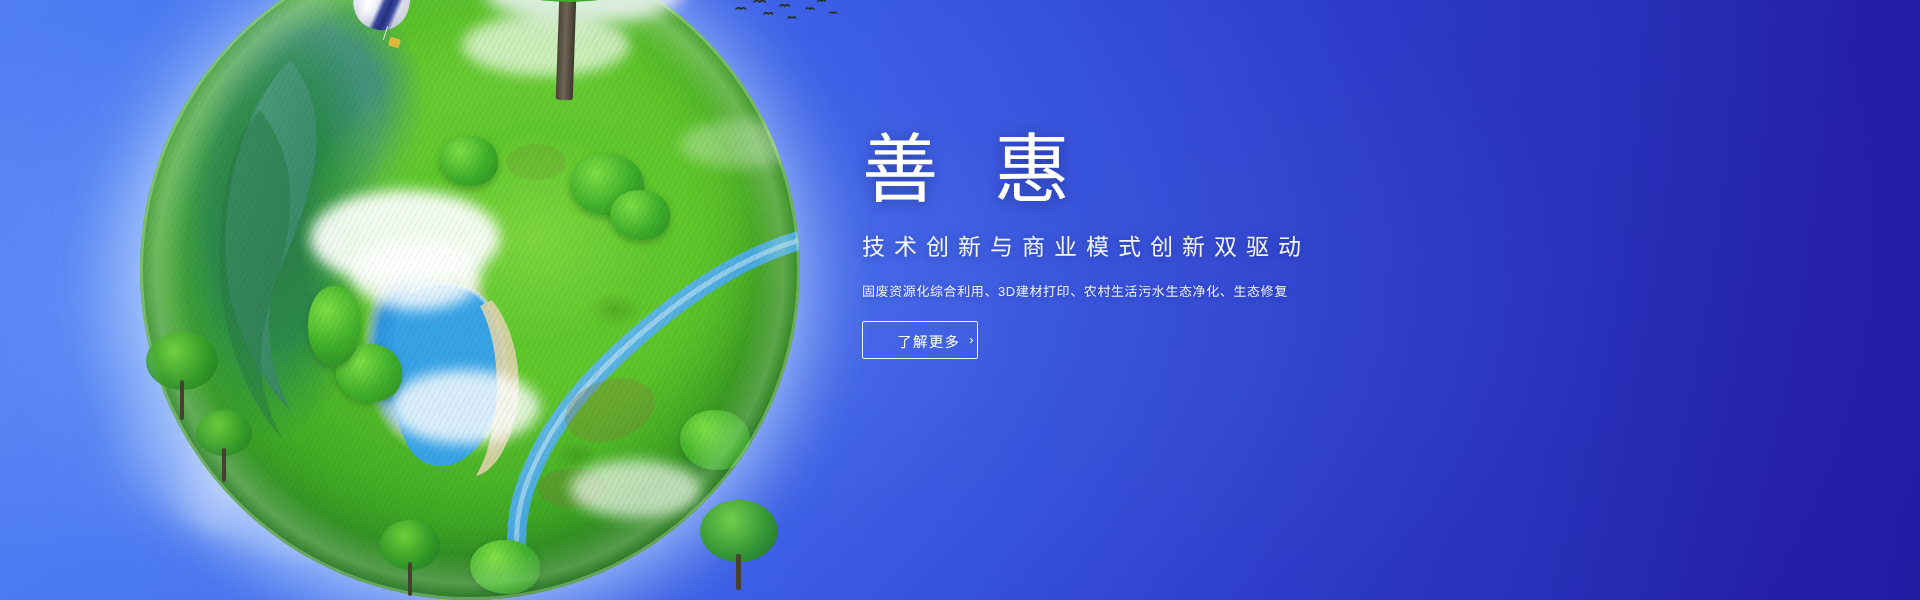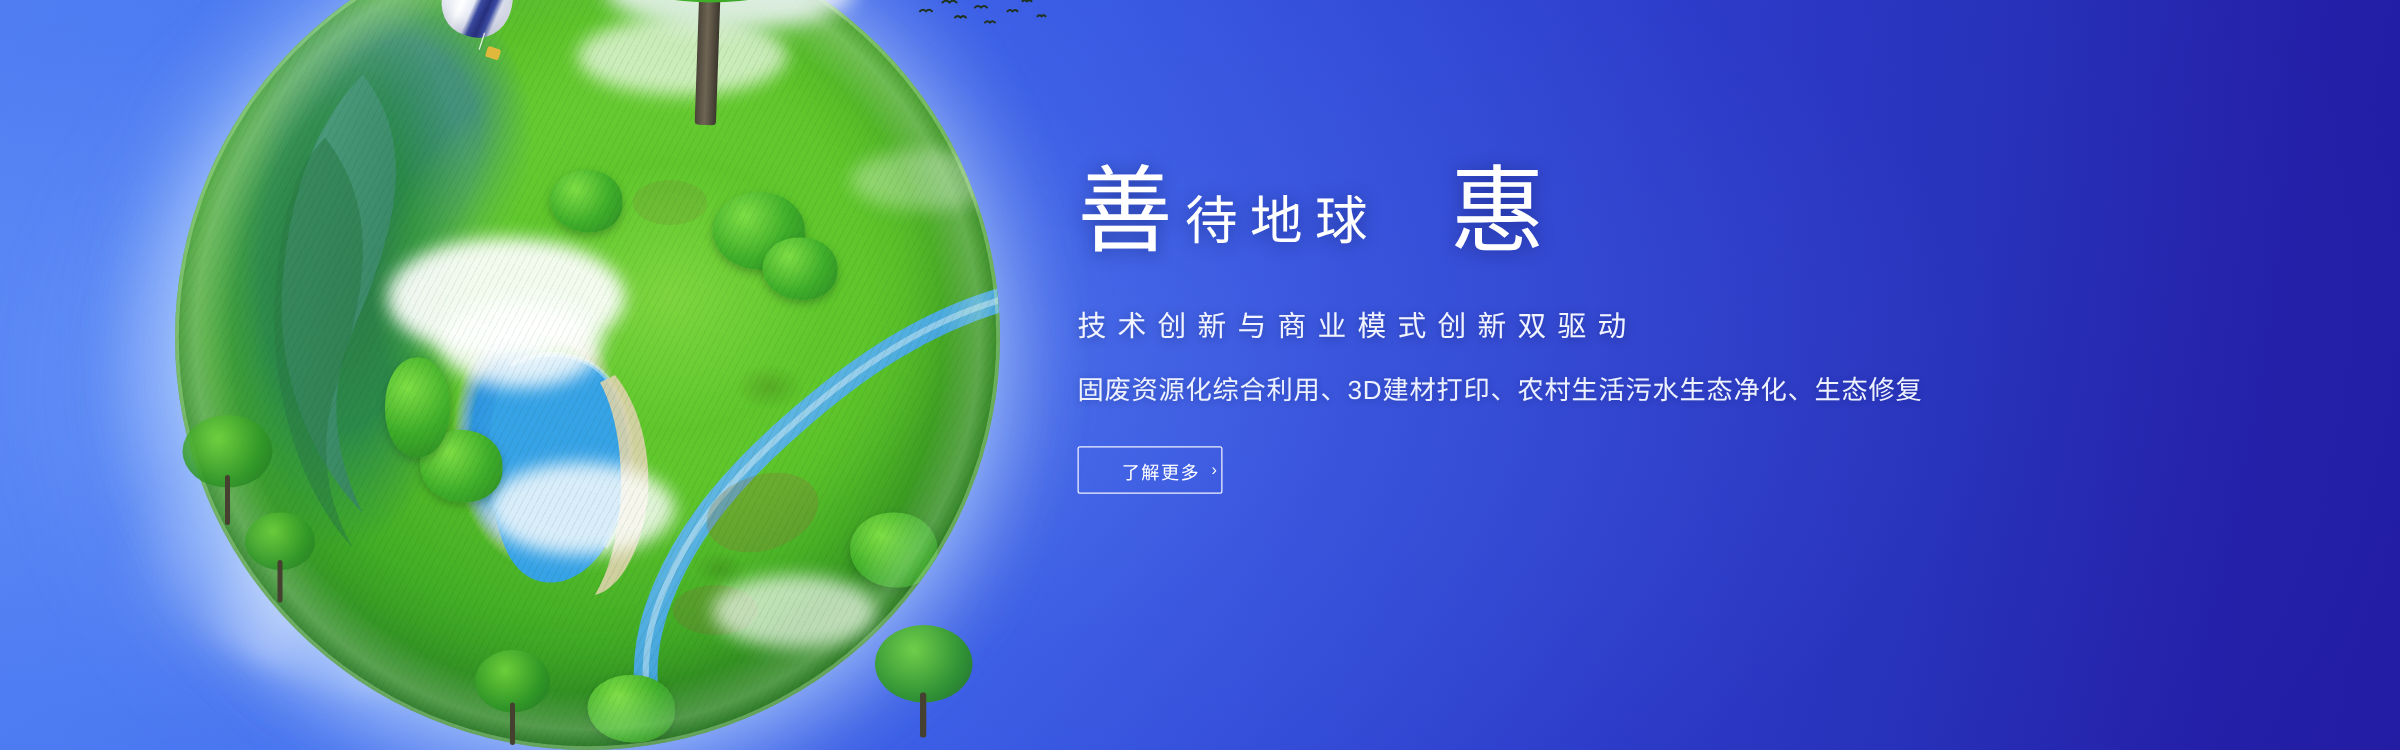--- a/index.html
+++ b/index.html
@@ -201,38 +201,38 @@
     position:relative;top:4px;
   }
   .hl-small{
     font-size:42px;line-height:1;font-weight:400;
     letter-spacing:10px;
     margin-left:10px;
   }
   .hl-gap{display:inline-block;width:56px;}
 
   .subtitle{
-    margin-top:22px;
+    margin-top:8px;
     font-size:23px;
     letter-spacing:9px;
     font-weight:400;
     color:#f2f5ff;
     white-space:nowrap;
     text-shadow:0 1px 8px rgba(10,20,80,0.38);
   }
   .desc{
     margin-top:19px;
-    font-size:21px;
+    font-size:13px;
     letter-spacing:0.6px;
     color:#eef2ff;
     white-space:nowrap;
     text-shadow:0 1px 6px rgba(10,20,80,0.30);
   }
   .cta{
-    margin-top:32px;
+    margin-top:21px;
     display:inline-flex;
     align-items:center;
     justify-content:center;
     gap:9px;
     width:116px;
     height:38px;
     border:1px solid rgba(255,255,255,0.92);
     border-radius:2px;
     background:transparent;
     color:#ffffff;
@@ -363,21 +363,20 @@
         <path d="M98 19 q1.8 -1.8 3.6 0 q1.8 -1.8 3.6 0"></path>
         <path d="M110 31 q1.6 -1.6 3.2 0 q1.6 -1.6 3.2 0"></path>
       </g>
     </svg>
   </div>
 
   <div class="copy">
 
     <div class="headline">
       <span class="hl-big">善</span>
-      <span class="hl-small">待地球</span>
       <span class="hl-gap"></span>
       <span class="hl-big">惠</span>
     </div>
 
     <div class="subtitle">技术创新与商业模式创新双驱动</div>
 
     <div class="desc">固废资源化综合利用、3D建材打印、农村生活污水生态净化、生态修复</div>
 
     <a class="cta" href="#">
       <span>了解更多</span>

